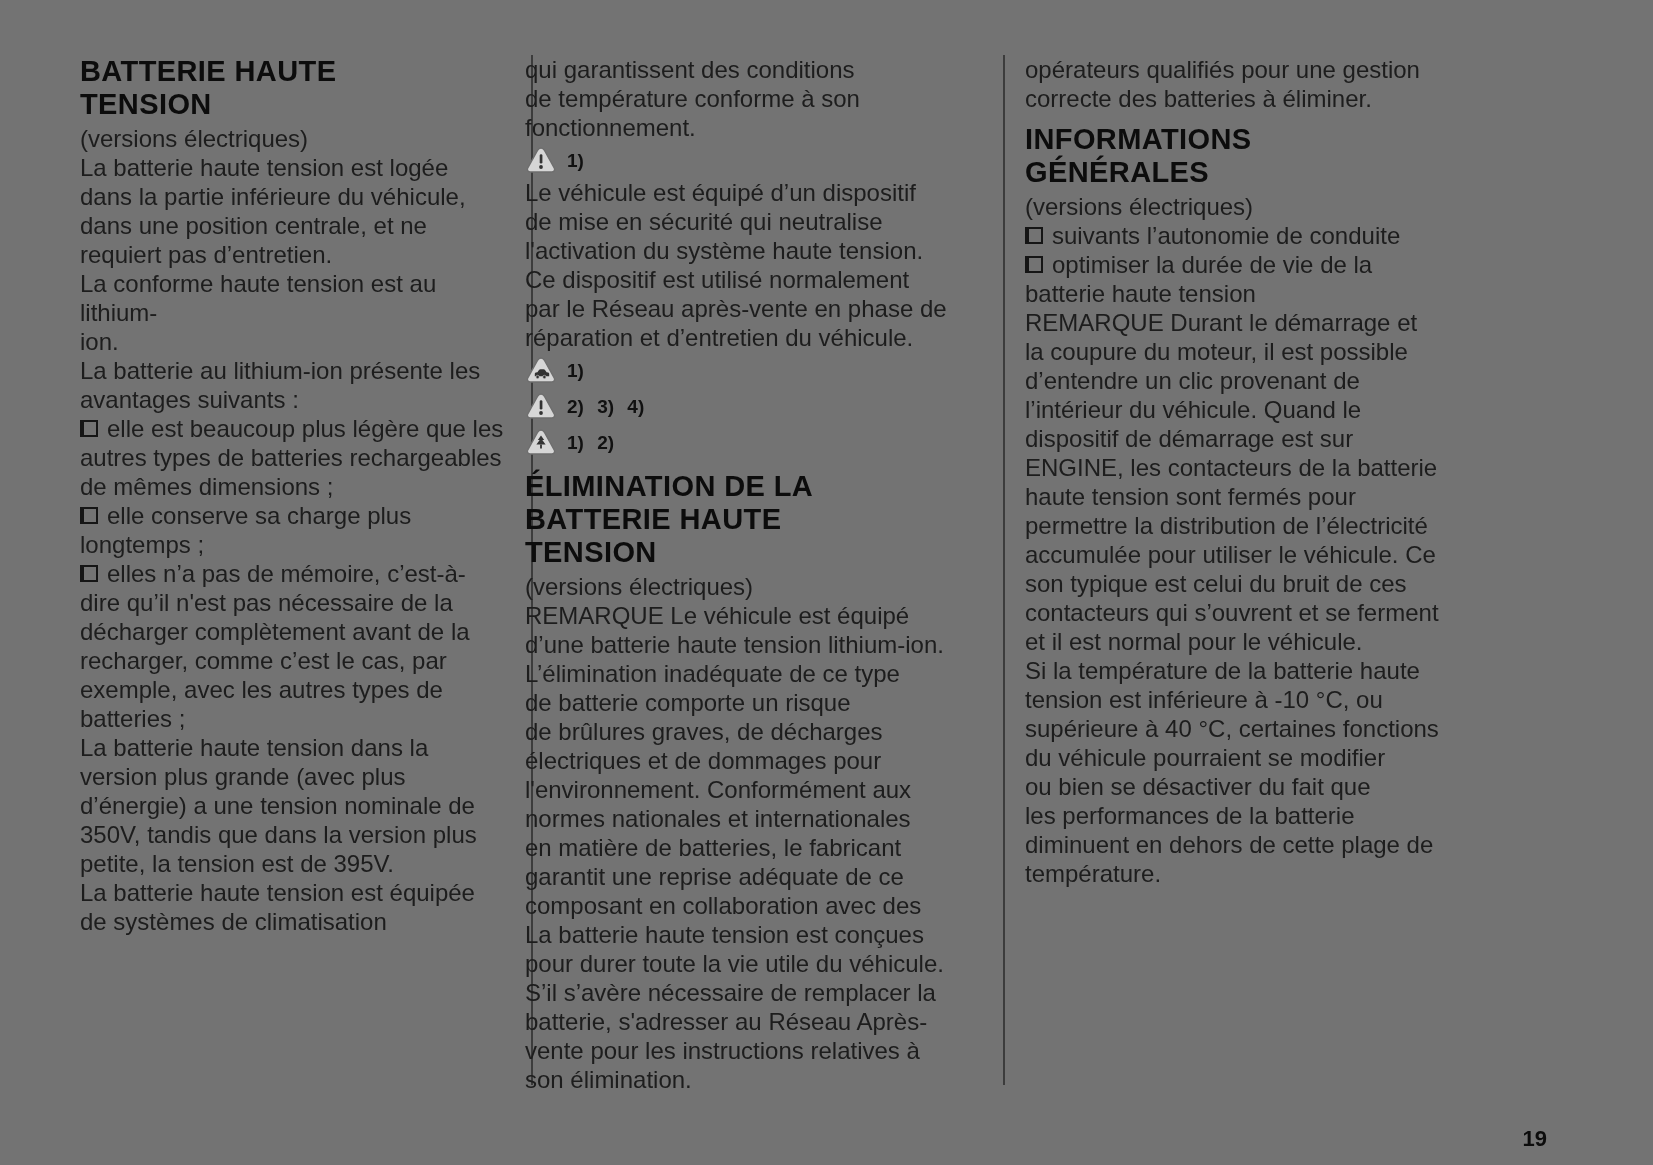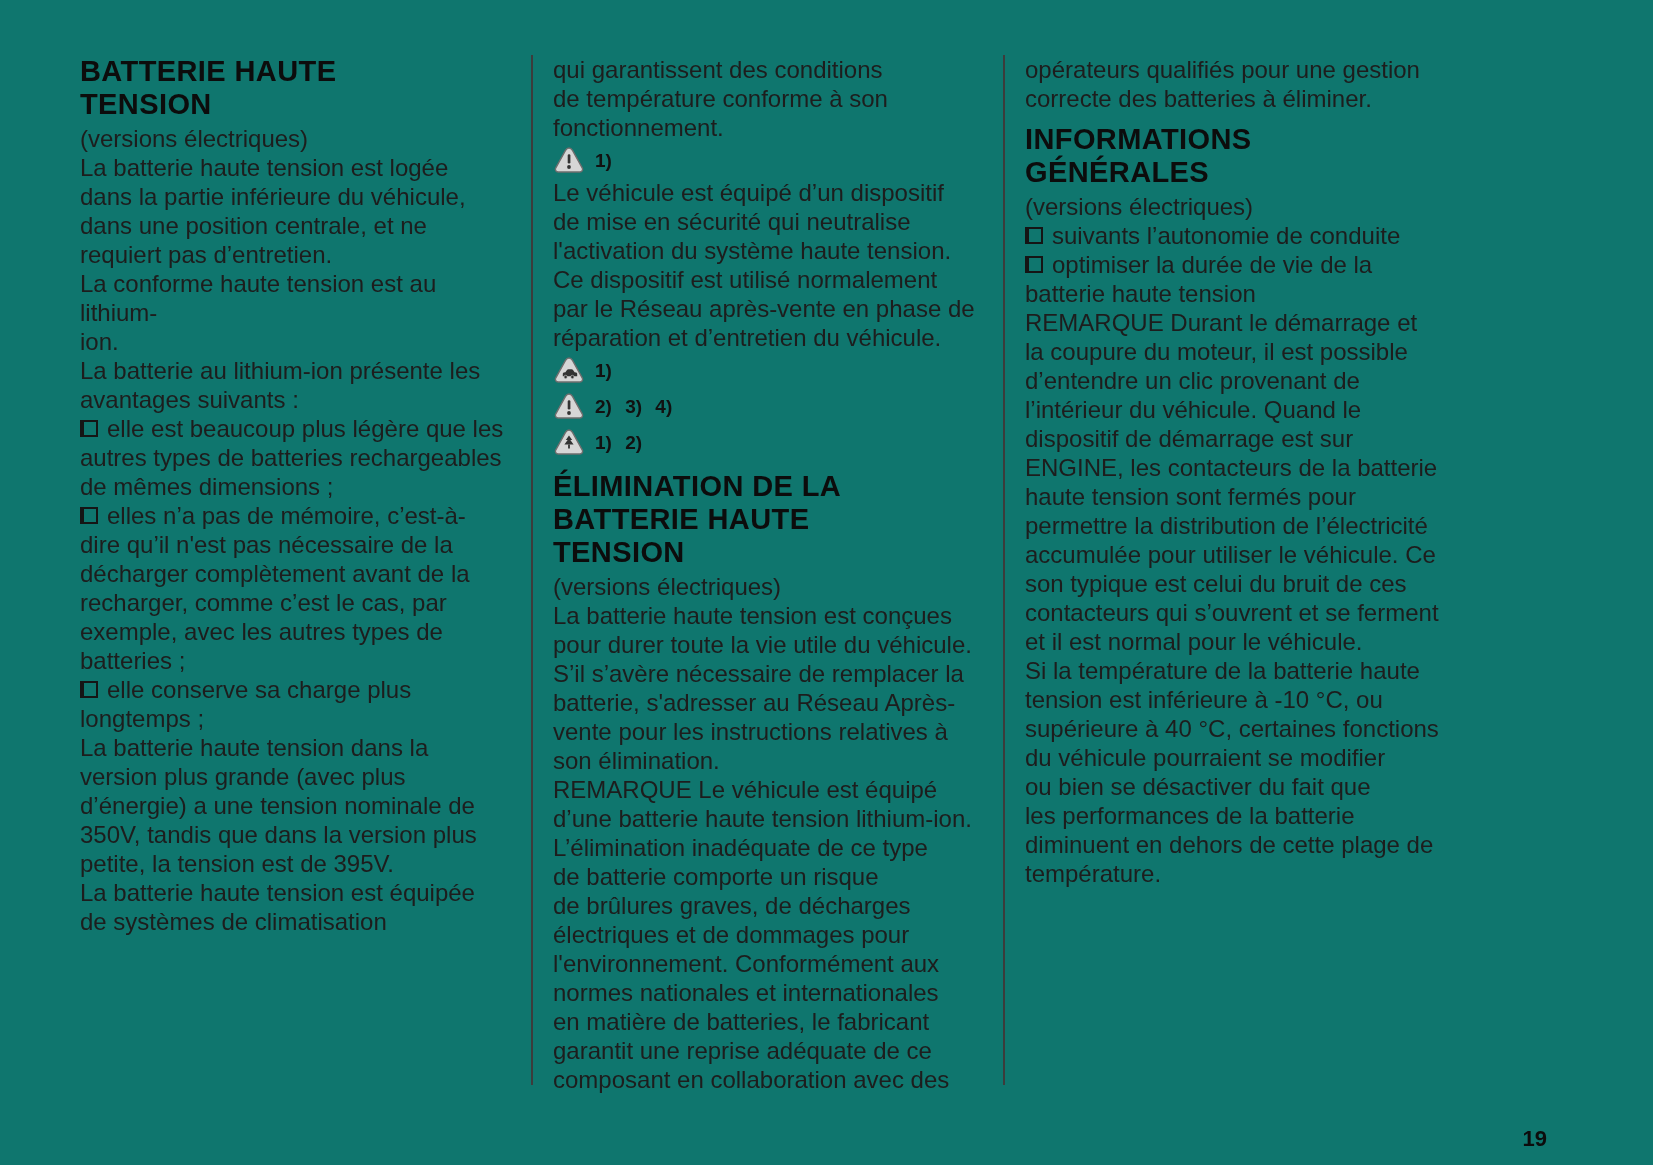--- a/index.html
+++ b/index.html
@@ -1,22 +1,22 @@
 <!DOCTYPE html>
 <html><head>
 <meta charset="utf-8">
 <style>
   html,body { margin:0; padding:0; background:#ffffff; }
   .page {
-    position:relative; width:1653px; height:1165px; background:#0f766e;
+    position:relative; width:1653px; height:1165px; background:#737373;
     font-family:"Liberation Sans", sans-serif; color:#1d1d1d; overflow:hidden;
   }
   .column { position:absolute; top:55px; font-size:24px; line-height:29px; }
   #col1 { left:80px;  width:430px; }
-  #col2 { left:553px; width:426px; }
+  #col2 { left:525px; width:426px; }
   #col3 { left:1025px; width:442px; }
   .vdivider { position:absolute; top:55px; width:2px; height:1030px; background:#3c3c3c; }
   #div1 { left:531px; }
   #div2 { left:1003px; }
   .para { margin:0; white-space:pre-line; }
   .heading {
     margin:10px 0 3px 0; font-size:29px; line-height:33px; font-weight:800;
     color:#0c0c0c; letter-spacing:0.4px; white-space:pre-line;
   }
   .column .heading:first-child { margin-top:0; }
@@ -42,28 +42,28 @@
 dans la partie inférieure du véhicule,
 dans une position centrale, et ne
 requiert pas d’entretien.</p>
       <p class="para">La conforme haute tension est au lithium-
 ion.</p>
       <p class="para">La batterie au lithium-ion présente les
 avantages suivants :</p>
       <p class="para"><span class="bullet-square"></span><span>elle est beaucoup plus légère que les
 autres types de batteries rechargeables
 de mêmes dimensions ;</span></p>
+      <p class="para"><span class="bullet-square"></span><span>elle conserve sa charge plus
+longtemps ;</span></p>
       <p class="para"><span class="bullet-square"></span><span>elles n’a pas de mémoire, c’est-à-
 dire qu’il n'est pas nécessaire de la
 décharger complètement avant de la
 recharger, comme c’est le cas, par
 exemple, avec les autres types de
 batteries ;</span></p>
-      <p class="para"><span class="bullet-square"></span><span>elle conserve sa charge plus
-longtemps ;</span></p>
       <p class="para">La batterie haute tension dans la
 version plus grande (avec plus
 d’énergie) a une tension nominale de
 350V, tandis que dans la version plus
 petite, la tension est de 395V.</p>
       <p class="para">La batterie haute tension est équipée
 de systèmes de climatisation</p>
     </div>
   <div class="vdivider" id="div1"></div>
   <div class="column" id="col2">
@@ -114,37 +114,37 @@
             <path d="M16 7.5 l3.2 4.4 h-1.9 l3.3 4.6 h-9.2 l3.3 -4.6 h-1.9 z" fill="#333"></path>
             <rect x="15.1" y="16.5" width="1.8" height="4" fill="#333"></rect>
           </svg>
         </span>
         <span class="refs">1) 2)</span>
       </div>
       <h2 class="heading">ÉLIMINATION DE LA
 BATTERIE HAUTE
 TENSION</h2>
       <p class="para">(versions électriques)</p>
-      <p class="para">La batterie haute tension est conçues
-pour durer toute la vie utile du véhicule.
-S’il s’avère nécessaire de remplacer la
-batterie, s'adresser au Réseau Après-
-vente pour les instructions relatives à
-son élimination.</p>
       <p class="para">REMARQUE Le véhicule est équipé
 d’une batterie haute tension lithium-ion.
 L’élimination inadéquate de ce type
 de batterie comporte un risque
 de brûlures graves, de décharges
 électriques et de dommages pour
 l'environnement. Conformément aux
 normes nationales et internationales
 en matière de batteries, le fabricant
 garantit une reprise adéquate de ce
 composant en collaboration avec des</p>
+      <p class="para">La batterie haute tension est conçues
+pour durer toute la vie utile du véhicule.
+S’il s’avère nécessaire de remplacer la
+batterie, s'adresser au Réseau Après-
+vente pour les instructions relatives à
+son élimination.</p>
     </div>
   <div class="vdivider" id="div2"></div>
   <div class="column" id="col3">
       <p class="para">opérateurs qualifiés pour une gestion
 correcte des batteries à éliminer.</p>
       <h2 class="heading">INFORMATIONS
 GÉNÉRALES</h2>
       <p class="para">(versions électriques)</p>
       <p class="para"><span class="bullet-square"></span><span>suivants l’autonomie de conduite</span></p>
       <p class="para"><span class="bullet-square"></span><span>optimiser la durée de vie de la

